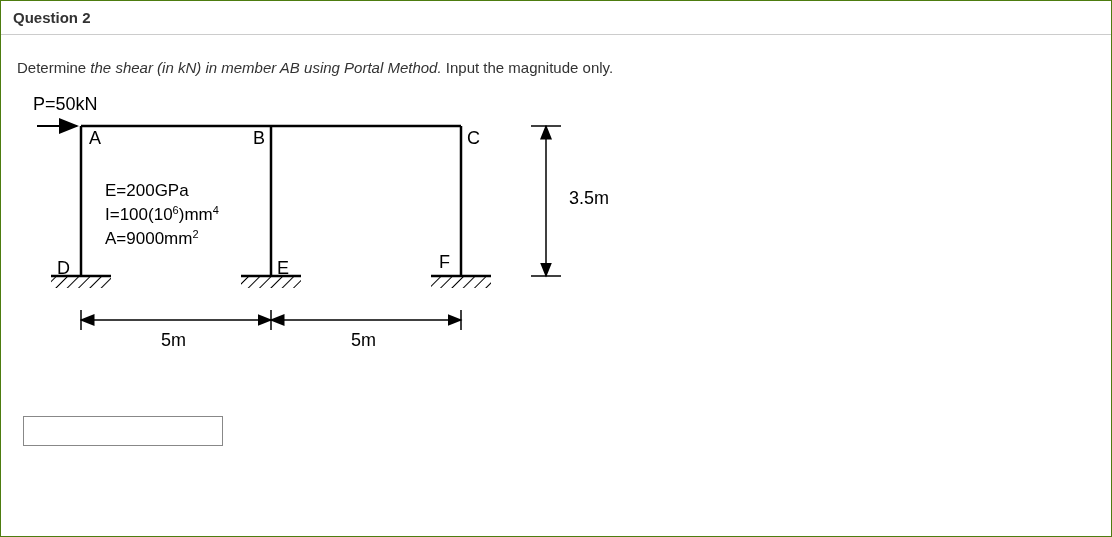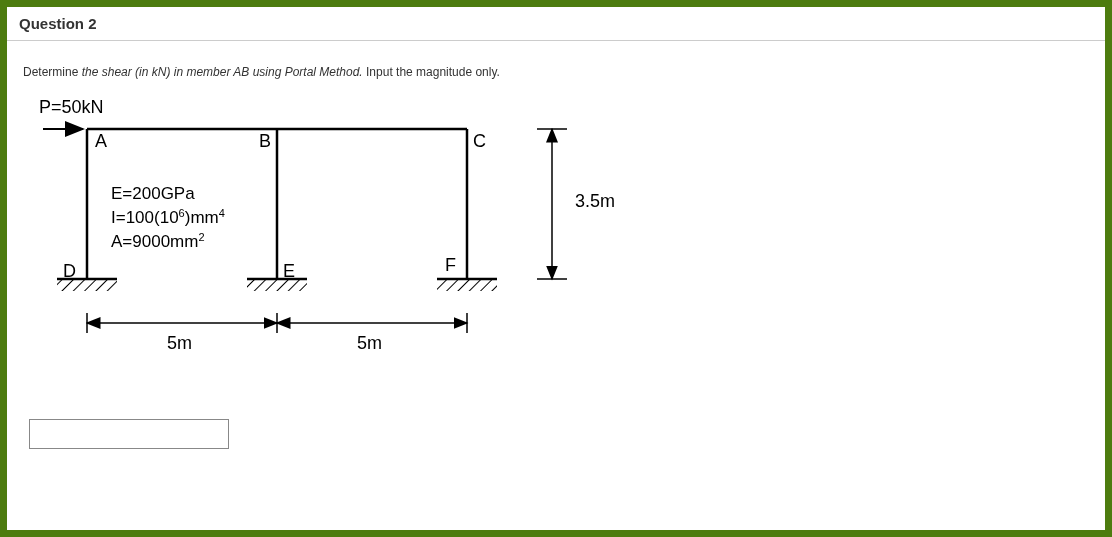--- a/index.html
+++ b/index.html
@@ -3,36 +3,36 @@
   <meta charset="utf-8">
   <style>
     * { box-sizing: border-box; margin: 0; padding: 0; }
     body {
       font-family: Arial, Helvetica, sans-serif;
       font-size: 14px;
       color: #333;
       background: #fff;
     }
     .question-container {
-      border: 7px solid #4d7c0f;
+      border: 1px solid #4d7c0f;
       margin: 0;
       width: 1112px;
       height: 537px;
     }
     .question-header {
       border-bottom: 1px solid #ccc;
       padding: 8px 12px;
       font-weight: bold;
       font-size: 15px;
     }
     .question-body {
       padding: 24px 16px;
     }
     .prompt-text {
-      font-size: 12px;
+      font-size: 15px;
       margin-bottom: 20px;
     }
     .emphasis { font-style: italic; }
     .diagram-area {
       position: relative;
       width: 620px;
       height: 290px;
       margin-left: 4px;
       margin-top: 15px;
     }

